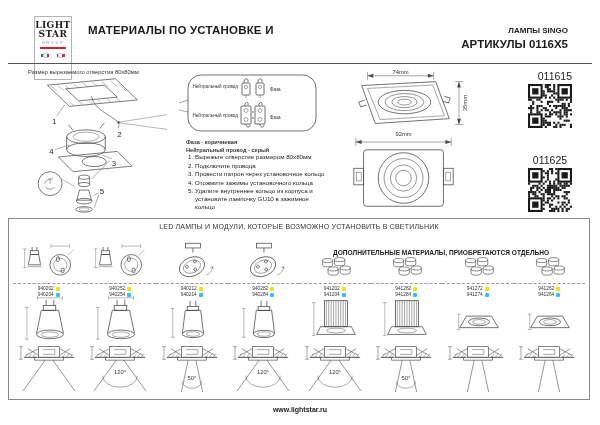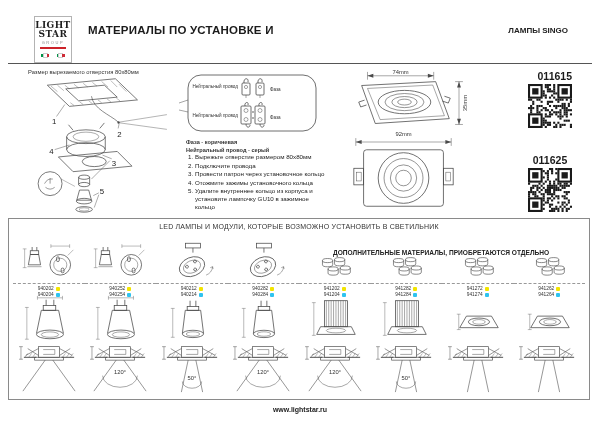--- a/index.html
+++ b/index.html
@@ -1,20 +1,20 @@
 <!DOCTYPE html>
 <html><head>
 <meta charset="utf-8">
 <style>
   html,body{margin:0;padding:0;background:#fff;}
   .page{position:relative;width:600px;height:425px;background:#fff;overflow:hidden;
         font-family:"Liberation Sans",sans-serif;color:#222;}
   .abs{position:absolute;}
   
-  .logo{left:34px;top:16px;width:38px;height:47px;border:1px solid #b3b3b3;text-align:center;
+  .logo{left:34px;top:16px;width:38px;height:64px;border:1px solid #b3b3b3;text-align:center;
         padding-top:4px;box-sizing:border-box;background:#fff;}
   .logo .l1{font-family:"DejaVu Serif",serif;font-weight:bold;font-size:9px;line-height:9px;
         letter-spacing:.4px;color:#1f1f1f;}
   .logo .lg{font-size:4px;letter-spacing:1.6px;color:#8a8a8a;margin-top:1px;}
   .logo .lbar{height:2px;background:#cc2229;margin:2px 5px 1px 5px;}
   .flagrow{margin-top:1px;line-height:3px;}
   .flag{display:inline-flex;margin:0 1.5px;}
   .flag i{display:inline-block;width:2.6px;height:3.2px;}
   .fg{background:#009246}.fw{background:#fff;outline:.4px solid #ccc}.fr{background:#ce2b37}
   .title{left:88px;top:23px;font-size:11.5px;font-weight:bold;line-height:14.5px;
@@ -25,21 +25,21 @@
   .hrule{left:8px;right:8px;top:63px;height:1px;background:#555;}
   
   .cutnote{left:28px;top:69px;font-size:5.8px;color:#333;}
   
   .legend{left:186px;top:139px;font-size:5.6px;font-weight:bold;color:#333;line-height:7.5px;}
   .steps{left:184px;top:153px;width:146px;}
   .steps ol{margin:0;padding-left:11px;font-size:6.2px;line-height:7.6px;color:#222;}
   .steps li{margin-bottom:1px;}
   
   .product{right:28px;text-align:right;}
-  .pcode{font-size:10.5px;font-weight:bold;color:#1b1b1b;margin-bottom:2px;}
+  .pcode{font-size:10.5px;font-weight:normal;color:#1b1b1b;margin-bottom:2px;}
   .qr{display:inline-block;line-height:0;}
   
   .lampsbox{left:8px;top:218px;width:582px;height:182px;border:1px solid #8a8a8a;box-sizing:border-box;}
   .lampstitle{position:absolute;top:4px;left:0;width:100%;text-align:center;font-size:7px;
               color:#333;letter-spacing:.2px;}
   .extrastitle{position:absolute;top:30px;left:51%;width:47%;text-align:center;font-size:6.6px;
               font-weight:bold;color:#222;z-index:2;}
   .lampgrid{position:absolute;top:22px;left:4px;right:4px;display:grid;
             grid-template-columns:repeat(8,1fr);}
   .lampcol{display:flex;flex-direction:column;align-items:stretch;min-width:0;}
@@ -77,20 +77,21 @@
         </span>
     </div>
   </div>
 
   <div class="abs title">
     <div>МАТЕРИАЛЫ ПО УСТАНОВКЕ И</div>
   </div>
 
   <div class="abs serieswrap">
     <div class="series">ЛАМПЫ SINGO</div>
+    <div class="articles">АРТИКУЛЫ 0116X5</div>
   </div>
 
   <div class="abs hrule"></div>
 
   <div class="abs cutnote">Размер вырезаемого отверстия 80х80мм</div>
 
   <div class="abs" style="left:22px;top:76px;">
     <svg viewBox="0 0 152 150" width="150" height="138">
       <g fill="none" stroke="#4a4a4a" stroke-width="0.8">
         <path d="M22,10 L96,3 L120,26 L46,33 Z"></path>

